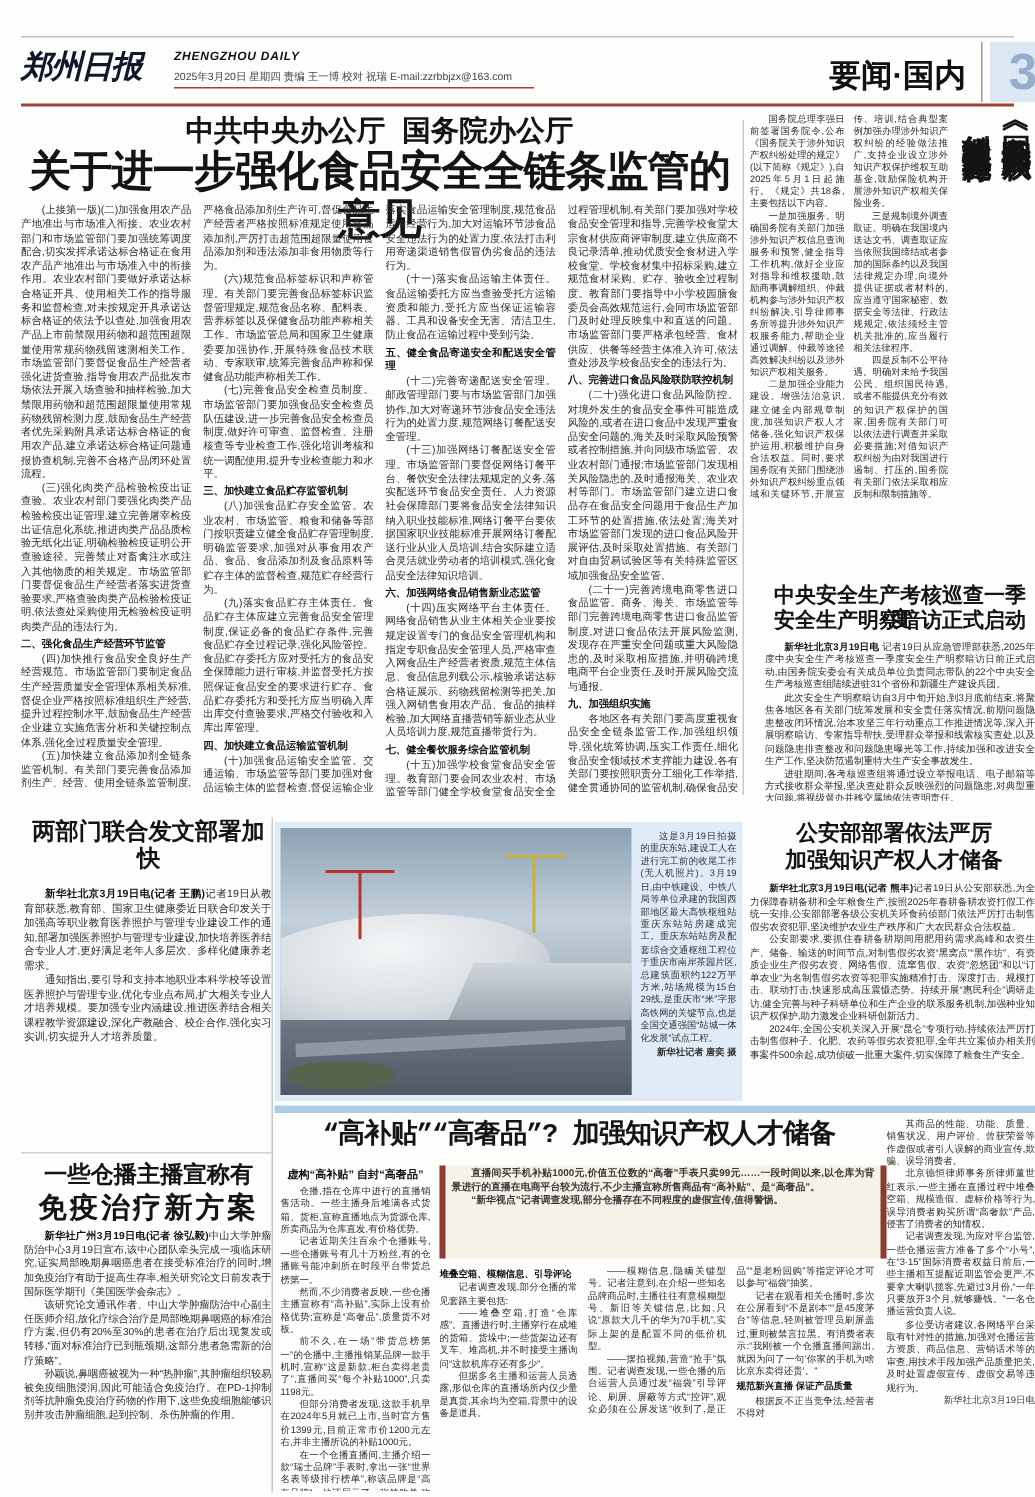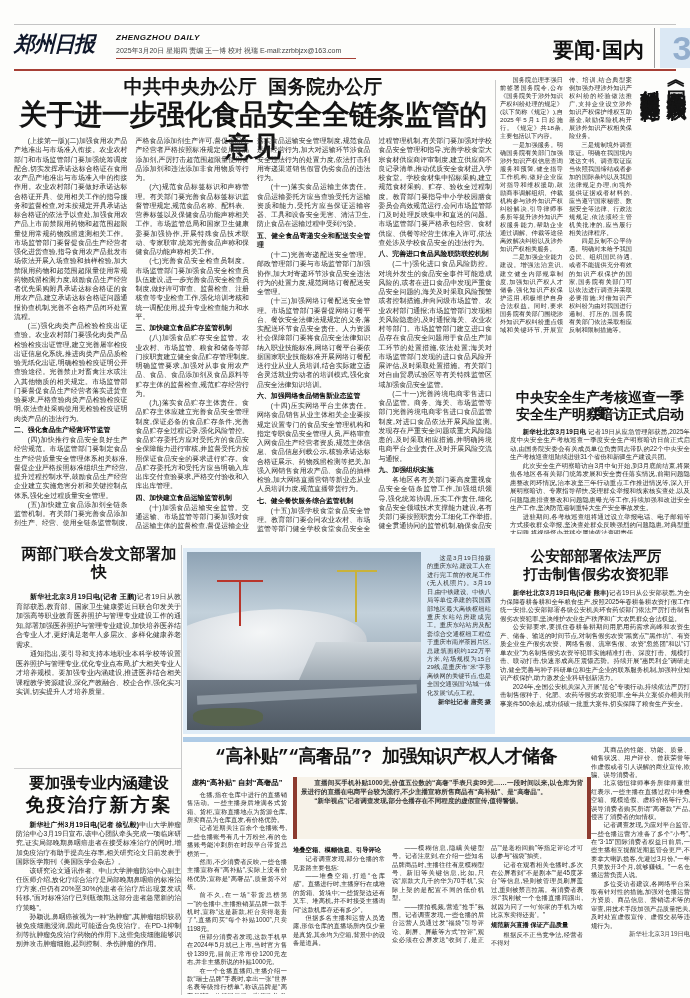--- a/index.html
+++ b/index.html
@@ -115,21 +115,21 @@
       <div class="abs" style="left:150px;top:18px;width:40px;height:2px;background:#c9b23a;"></div>
       <div class="abs" style="left:6px;top:156px;width:70px;height:18px;background:#57634d;border-radius:40%;"></div>
     </div>
     <div class="abs jt" style="left:244px;top:6px;width:64px;height:176px;font-size:6.2px;line-height:1.36;color:#333;">
       <p class="p-p" style="text-indent:2em;margin:0;">这是3月19日拍摄的重庆东站,建设工人在进行完工前的收尾工作(无人机照片)。3月19日,由中铁建设、中铁八局等单位承建的我国西部地区最大高铁枢纽站重庆东站站房建成完工。重庆东站站房及配套综合交通枢纽工程位于重庆市南岸茶园片区,总建筑面积约122万平方米,站场规模为15台29线,是重庆市“米”字形高铁网的关键节点,也是全国交通强国“站城一体化发展”试点工程。</p>
       <p class="p-credit" style="margin:1px 0 0 0;">新华社记者 唐奕 摄</p>
     </div>
   </div>
 
   <div class="abs hl" style="left:502px;top:549px;width:188px;font-size:14.5px;">公安部部署依法严厉</div>
-  <div class="abs hl" style="left:502px;top:567px;width:188px;font-size:14.5px;">打击制售假劣农资犯罪</div>
+  <div class="abs hl" style="left:502px;top:567px;width:188px;font-size:14.5px;">加强知识产权人才储备</div>
   <div class="abs jt" style="left:500px;top:589px;width:190px;height:146px;font-size:6.4px;line-height:1.33;">
       <p class="p-p"><b>新华社北京3月19日电(记者 熊丰)</b>记者19日从公安部获悉,为全力保障春耕备耕和全年粮食生产,按照2025年春耕备耕农资打假工作统一安排,公安部部署各级公安机关环食药侦部门依法严厉打击制售假劣农资犯罪,坚决维护农业生产秩序和广大农民群众合法权益。</p>
       <p class="p-p">公安部要求,要抓住春耕备耕期间用肥用药需求高峰和农资生产、储备、输送的时间节点,对制售假劣农资“黑窝点”“黑作坊”、有资质企业生产假劣农资、网络售假、流窜售假、农资“忽悠团”和以“订单农业”为名制售假劣农资等犯罪实施精准打击、深度打击、规模打击、联动打击,快速形成高压震慑态势。持续开展“惠民利企”调研走访,健全完善与种子科研单位和生产企业的联系服务机制,加强种业知识产权保护,助力激发企业科研创新活力。</p>
       <p class="p-p">2024年,全国公安机关深入开展“昆仑”专项行动,持续依法严厉打击制售假种子、化肥、农药等假劣农资犯罪,全年共立案侦办相关刑事案件500余起,成功侦破一批重大案件,切实保障了粮食生产安全。</p>
     </div>
 
   <div class="abs" style="left:183px;top:737px;width:507px;height:5px;background:#aecbe6;"></div>
 
   <div class="abs" style="left:185px;top:744px;width:505px;height:252px;">
     <div class="abs hl" style="left:0;top:3px;width:402px;font-size:18px;letter-spacing:-0.5px;">“高补贴”“高奢品”?  加强知识产权人才储备</div>
@@ -161,21 +161,21 @@
         <p class="p-p">其商品的性能、功能、质量、销售状况、用户评价、曾获荣誉等作虚假或者引人误解的商业宣传,欺骗、误导消费者。</p>
         <p class="p-p">北京德恒律师事务所律师董世红表示,一些主播在直播过程中堆叠空箱、规模造假、虚标价格等行为,误导消费者购买所谓“高奢款”产品,侵害了消费者的知情权。</p>
         <p class="p-p">记者调查发现,为应对平台监管,一些仓播运营方准备了多个“小号”,在“3·15”国际消费者权益日前后,一些主播相互提醒近期监管会更严,不要拿大喇叭揽客,先避过3月份,“一年只要放开3个月,就够赚钱。”一名仓播运营负责人说。</p>
         <p class="p-p">多位受访者建议,各网络平台采取有针对性的措施,加强对仓播运营方资质、商品信息、营销话术等的审查,用技术手段加强产品质量把关,及时处置虚假宣传、虚假交易等违规行为。</p>
         <p class="p-end">新华社北京3月19日电</p>
       </div>
   </div>
 
   <div class="abs hline" style="left:14px;top:768px;width:167px;background:#d0d0d0;"></div>
 
-  <div class="abs hl" style="left:16px;top:776px;width:166px;font-size:15.5px;">要加强专业内涵建设</div>
+  <div class="abs hl" style="left:16px;top:776px;width:166px;font-size:15.5px;">一些仓播主播宣称有</div>
   <div class="abs hl" style="left:16px;top:795px;width:166px;font-size:19px;letter-spacing:2px;">免疫治疗新方案</div>
   <div class="abs jt" style="left:16px;top:820px;width:165px;height:176px;font-size:6.8px;line-height:1.35;">
       <p class="p-p"><b>新华社广州3月19日电(记者 徐弘毅)</b>中山大学肿瘤防治中心3月19日宣布,该中心团队牵头完成一项临床研究,证实局部晚期鼻咽癌患者在接受标准治疗的同时,增加免疫治疗有助于提高生存率,相关研究论文日前发表于国际医学期刊《美国医学会杂志》。</p>
       <p class="p-p">该研究论文通讯作者、中山大学肿瘤防治中心副主任医师介绍,放化疗综合治疗是局部晚期鼻咽癌的标准治疗方案,但仍有20%至30%的患者在治疗后出现复发或转移,“面对标准治疗已到瓶颈期,这部分患者急需新的治疗策略”。</p>
       <p class="p-p">孙颖说,鼻咽癌被视为一种“热肿瘤”,其肿瘤组织较易被免疫细胞浸润,因此可能适合免疫治疗。在PD-1抑制剂等抗肿瘤免疫治疗药物的作用下,这些免疫细胞能够识别并攻击肿瘤细胞,起到控制、杀伤肿瘤的作用。</p>
     </div>
 
 </div>
 
 </body></html>

